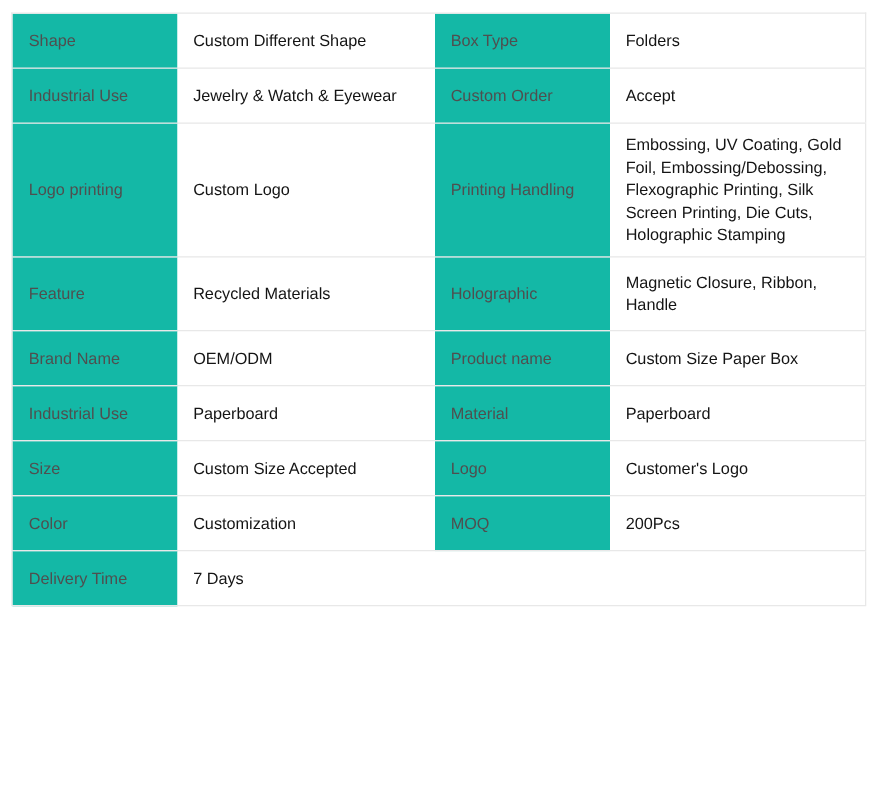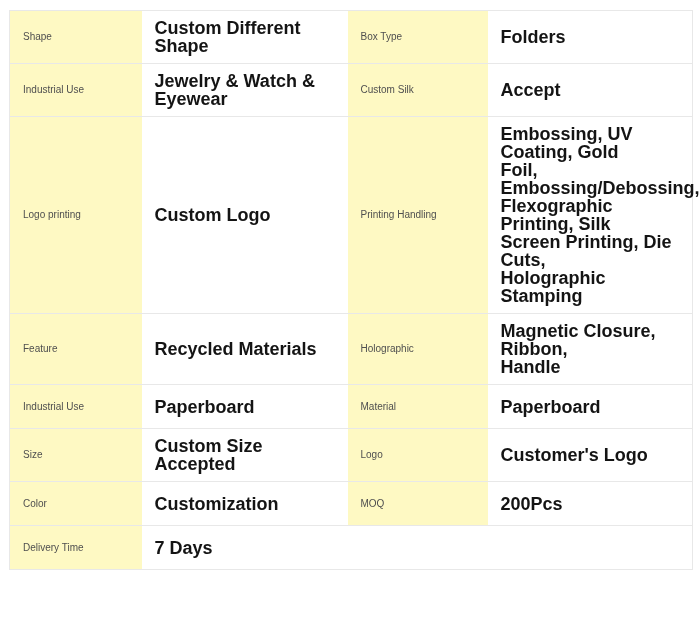--- a/index.html
+++ b/index.html
@@ -26,31 +26,31 @@
   col.c-val2 { width: 205px; }
   tr { height: 44px; }
   tr.row-tall-1 { height: 107px; }
   tr.row-tall-2 { height: 59px; }
   td {
     border-bottom: 1px solid #e8e8e8;
     vertical-align: middle;
     padding: 8px 13px;
   }
   td.lbl {
-    background: #fef9c3;
+    background: #14b8a6;
     color: #4f4f4f;
-    font-size: 10px;
+    font-size: 13px;
     font-weight: 400;
     line-height: 16px;
   }
   td.val {
     background: #ffffff;
     color: #141414;
-    font-size: 18px;
-    font-weight: 700;
+    font-size: 13px;
+    font-weight: 400;
     line-height: 18px;
     white-space: pre-line;
   }
   .condensed {
     display: inline-block;
     transform: scaleX(0.78);
     transform-origin: 0 70%;
     margin-right: -14px;
     letter-spacing: -0.2px;
   }
@@ -70,39 +70,45 @@
     <tbody>
       <tr>
         <td class="lbl">Shape</td>
         <td class="val">Custom Different Shape</td>
         <td class="lbl">Box Type</td>
         <td class="val">Folders</td>
       </tr>
       <tr>
         <td class="lbl">Industrial Use</td>
         <td class="val">Jewelry &amp; Watch &amp; Eyewear</td>
-        <td class="lbl">Custom Silk</td>
+        <td class="lbl">Custom Order</td>
         <td class="val">Accept</td>
       </tr>
       <tr class="row-tall-1">
         <td class="lbl">Logo printing</td>
         <td class="val">Custom Logo</td>
         <td class="lbl">Printing Handling</td>
         <td class="val">Embossing, UV Coating, Gold
 Foil, Embossing/Debossing,
 Flexographic Printing, Silk
 Screen Printing, Die Cuts,
 Holographic Stamping</td>
       </tr>
       <tr class="row-tall-2">
         <td class="lbl">Feature</td>
         <td class="val">Recycled Materials</td>
         <td class="lbl">Holographic</td>
         <td class="val">Magnetic Closure, Ribbon,
 Handle</td>
+      </tr>
+      <tr>
+        <td class="lbl">Brand Name</td>
+        <td class="val">OEM/ODM</td>
+        <td class="lbl">Product name</td>
+        <td class="val">Custom Size Paper Box</td>
       </tr>
       <tr>
         <td class="lbl">Industrial Use</td>
         <td class="val">Paperboard</td>
         <td class="lbl">Material</td>
         <td class="val">Paperboard</td>
       </tr>
       <tr>
         <td class="lbl">Size</td>
         <td class="val">Custom Size Accepted</td>

